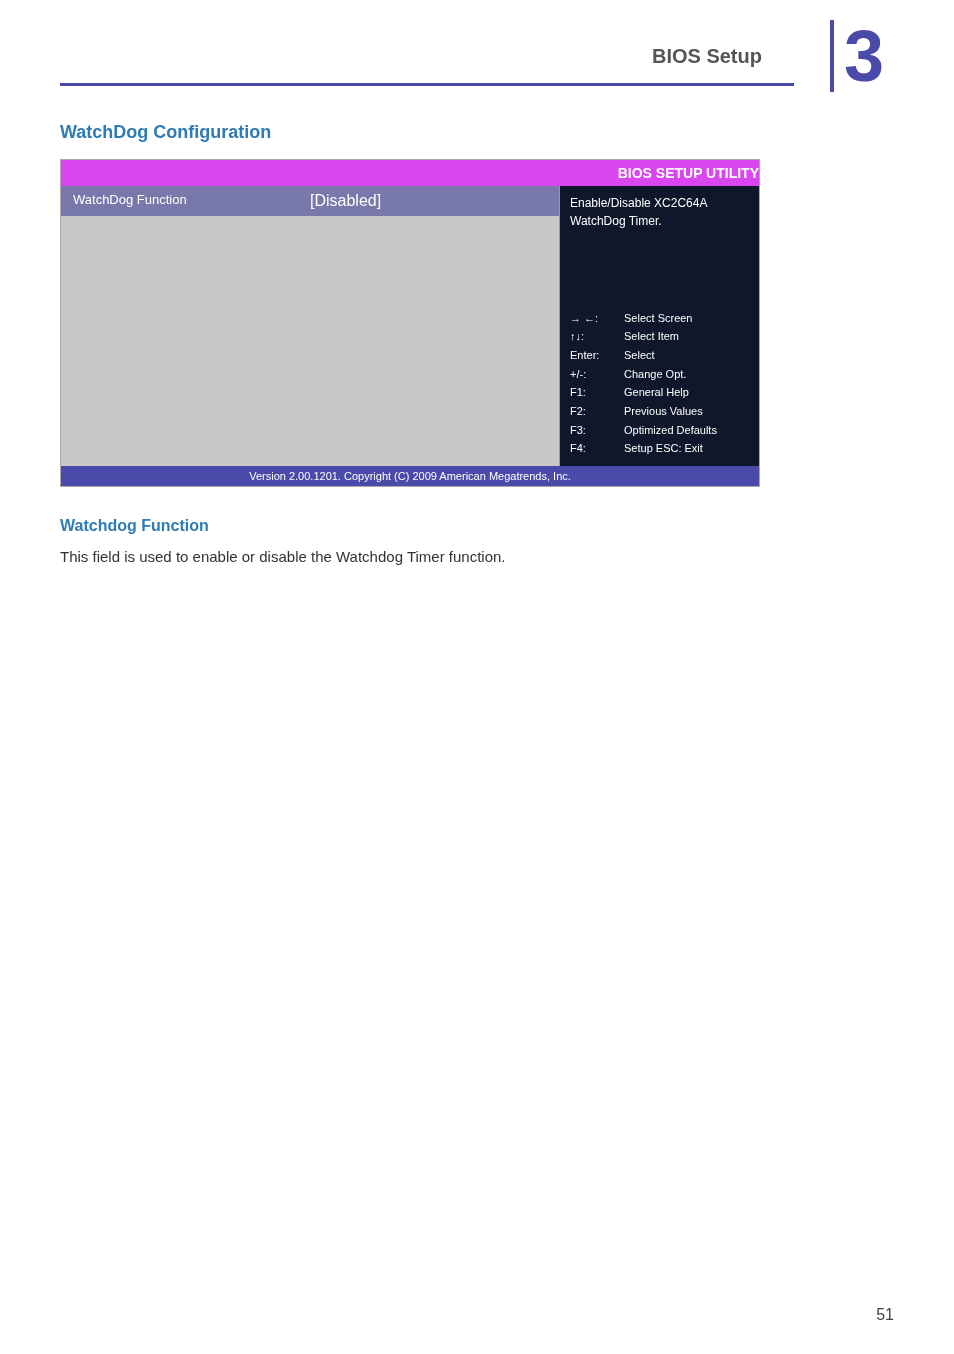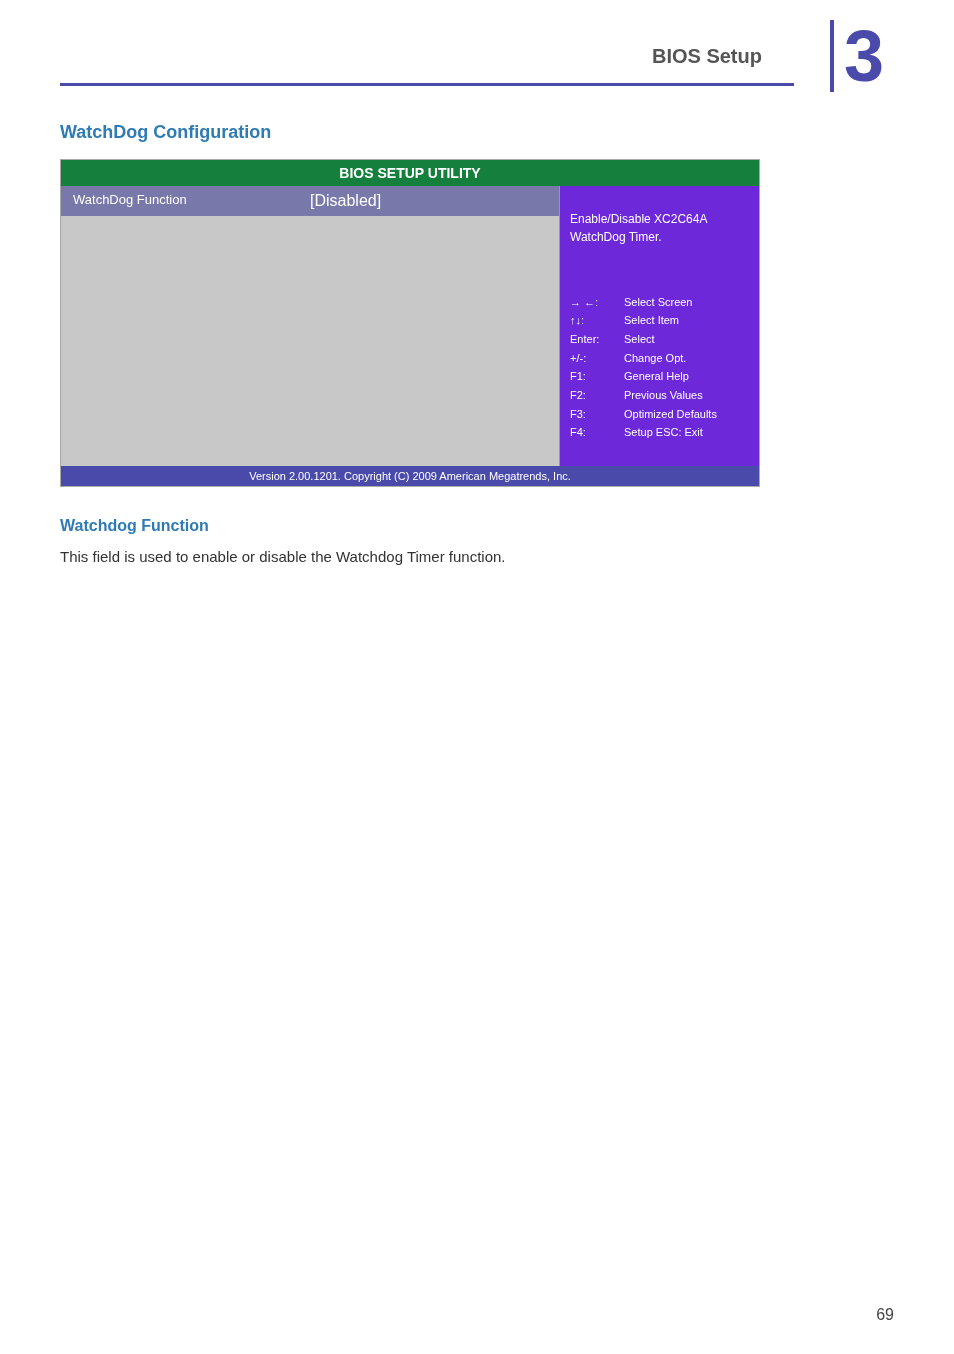--- a/index.html
+++ b/index.html
@@ -63,23 +63,23 @@
     
     .bios-box {
       border: 1px solid #aaa;
       width: 100%;
       max-width: 700px;
       margin-bottom: 30px;
       background: #c8c8c8;
     }
 
     .bios-title-bar {
-      background: #15803d;
-      color: #ffffff;
-      text-align: center;
+      background: #d946ef;
+      color: #ffffff;
+      text-align: right;
       font-size: 14px;
       font-weight: bold;
       padding: 5px 0;
     }
 
     .bios-tab-bar {
       background: #aaaacc;
       padding: 3px 10px;
       display: flex;
     }
@@ -117,22 +117,22 @@
     }
 
     .bios-row-value {
       color: #ffffff;
       font-size: 16px;
       flex: 1;
     }
 
     .bios-right {
       width: 200px;
-      background: #6d28d9;
-      padding: 24px 10px;
+      background: #0f172a;
+      padding: 8px 10px;
       display: flex;
       flex-direction: column;
       justify-content: space-between;
       border-left: 1px solid #999;
     }
 
     .bios-help-text {
       color: #ffffff;
       font-size: 12px;
       line-height: 1.5;
@@ -252,13 +252,13 @@
 
   </div>
 
   <div class="bios-version-bar">Version 2.00.1201. Copyright (C) 2009 American Megatrends, Inc.</div>
 
 </div>
 
 <div class="sub-section-title">Watchdog Function</div>
 <div class="body-text">This field is used to enable or disable the Watchdog Timer function.</div>
 
-<div class="page-number">69</div>
+<div class="page-number">51</div>
 
 </body></html>

